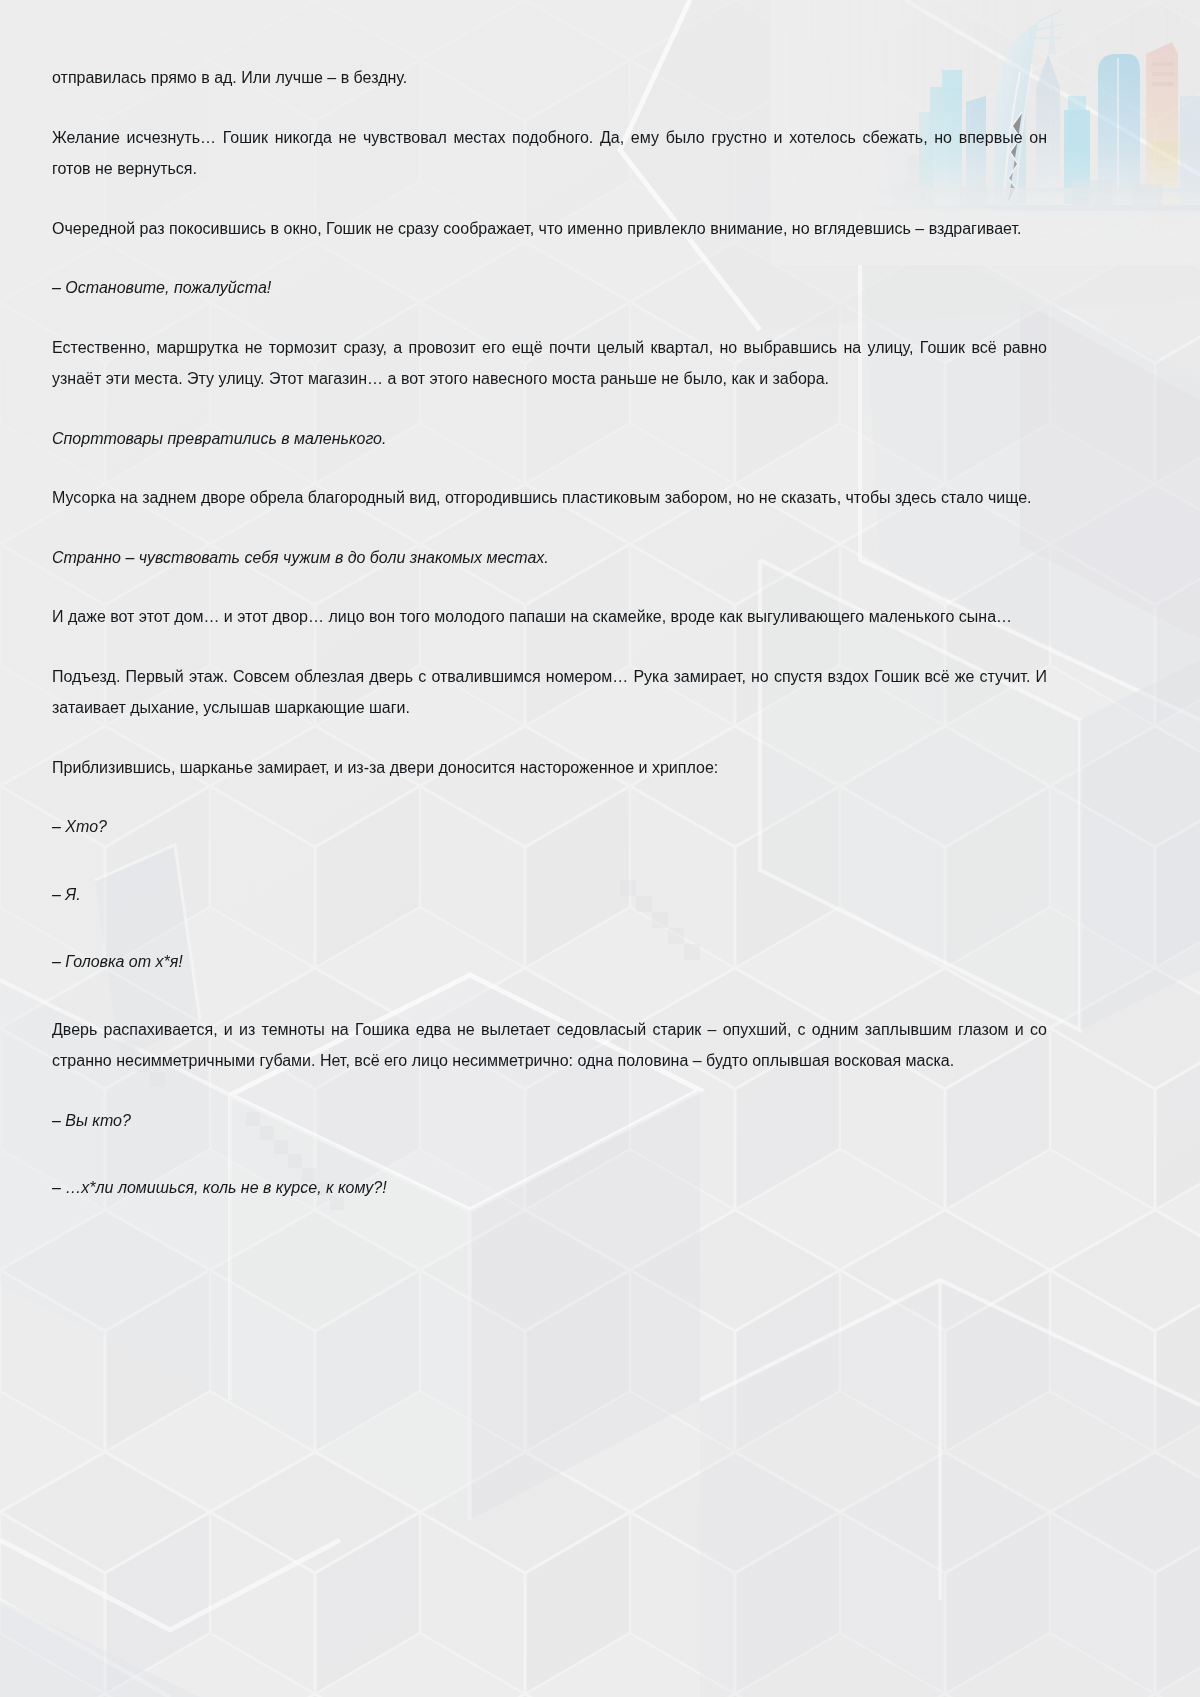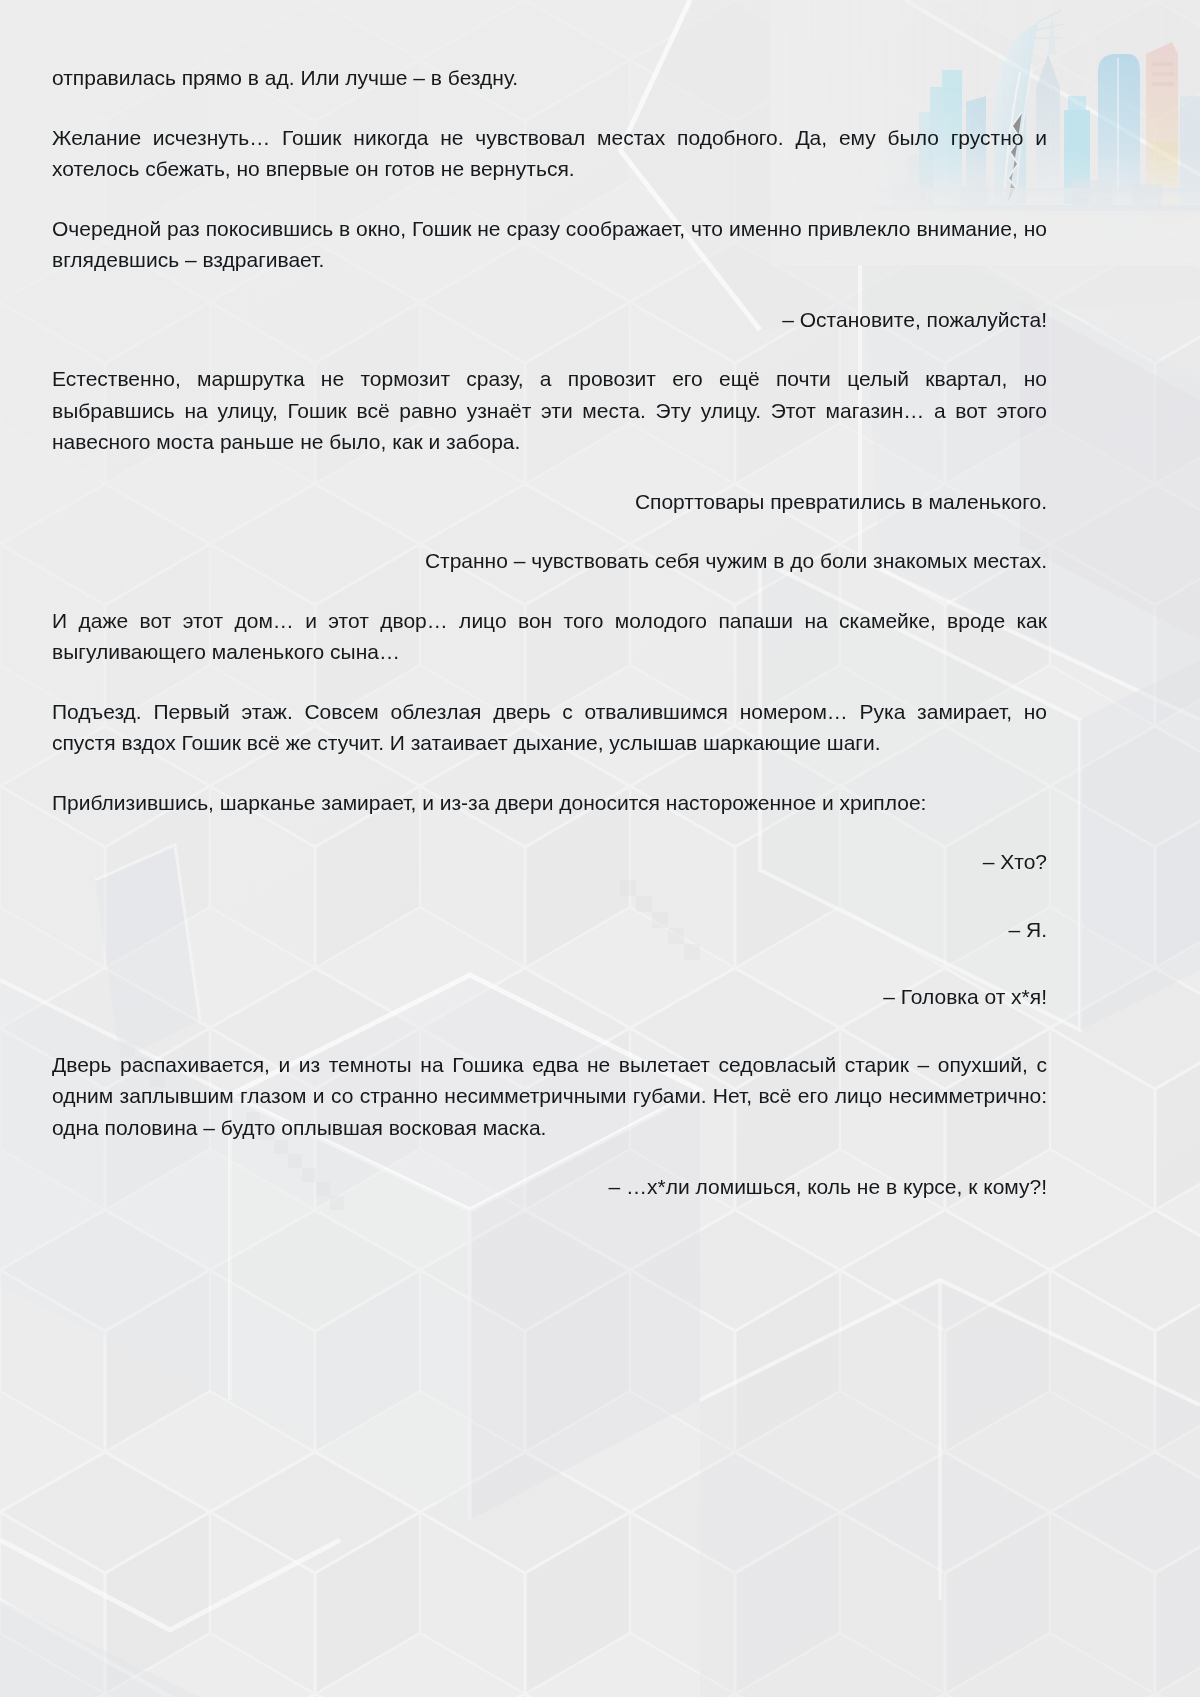--- a/index.html
+++ b/index.html
@@ -67,34 +67,35 @@
   .content{
     position:absolute;
     left:52px;
     top:62px;
     width:995px;
     z-index:5;
   }
 
   p.para{
     margin:0 0 28px 0;
-    font-size:21px;
+    font-size:16px;
     line-height:31.5px;
     color:#15191c;
     text-align:justify;
     text-justify:inter-word;
     letter-spacing:0;
     word-spacing:0;
     -webkit-font-smoothing:antialiased;
   }
   p.para:last-child{margin-bottom:8px;}
 
   
   p.para.short{
-    text-align:right;
+    text-align:left;
+    font-style:italic;
   }
 
   
   p.gap-lg{margin-bottom:36px;margin-top:8px;}
 </style>
 </head>
 <body>
 
 <div class="page">
 
@@ -284,24 +285,26 @@
   <div class="bg-city-fade"></div>
   <div class="bg-city-fade-b"></div>
 
   <div class="content">
     <p class="para">отправилась прямо в ад. Или лучше – в бездну.</p>
     <p class="para">Желание исчезнуть… Гошик никогда не чувствовал местах подобного. Да, ему было грустно и хотелось сбежать, но впервые он готов не вернуться.</p>
     <p class="para">Очередной раз покосившись в окно, Гошик не сразу соображает, что именно привлекло внимание, но вглядевшись – вздрагивает.</p>
     <p class="para short">– Остановите, пожалуйста!</p>
     <p class="para">Естественно, маршрутка не тормозит сразу, а провозит его ещё почти целый квартал, но выбравшись на улицу, Гошик всё равно узнаёт эти места. Эту улицу. Этот магазин… а вот этого навесного моста раньше не было, как и забора.</p>
     <p class="para short">Спорттовары превратились в маленького.</p>
+    <p class="para">Мусорка на заднем дворе обрела благородный вид, отгородившись пластиковым забором, но не сказать, чтобы здесь стало чище.</p>
     <p class="para short">Странно – чувствовать себя чужим в до боли знакомых местах.</p>
     <p class="para">И даже вот этот дом… и этот двор… лицо вон того молодого папаши на скамейке, вроде как выгуливающего маленького сына…</p>
     <p class="para">Подъезд. Первый этаж. Совсем облезлая дверь с отвалившимся номером… Рука замирает, но спустя вздох Гошик всё же стучит. И затаивает дыхание, услышав шаркающие шаги.</p>
     <p class="para">Приблизившись, шарканье замирает, и из-за двери доносится настороженное и хриплое:</p>
     <p class="para short gap-lg">– Хто?</p>
     <p class="para short gap-lg">– Я.</p>
     <p class="para short gap-lg">– Головка от х*я!</p>
     <p class="para">Дверь распахивается, и из темноты на Гошика едва не вылетает седовласый старик – опухший, с одним заплывшим глазом и со странно несимметричными губами. Нет, всё его лицо несимметрично: одна половина – будто оплывшая восковая маска.</p>
+    <p class="para short gap-lg">– Вы кто?</p>
     <p class="para short">– …х*ли ломишься, коль не в курсе, к кому?!</p>
   </div>
 
 </div>
 
 </body></html>

